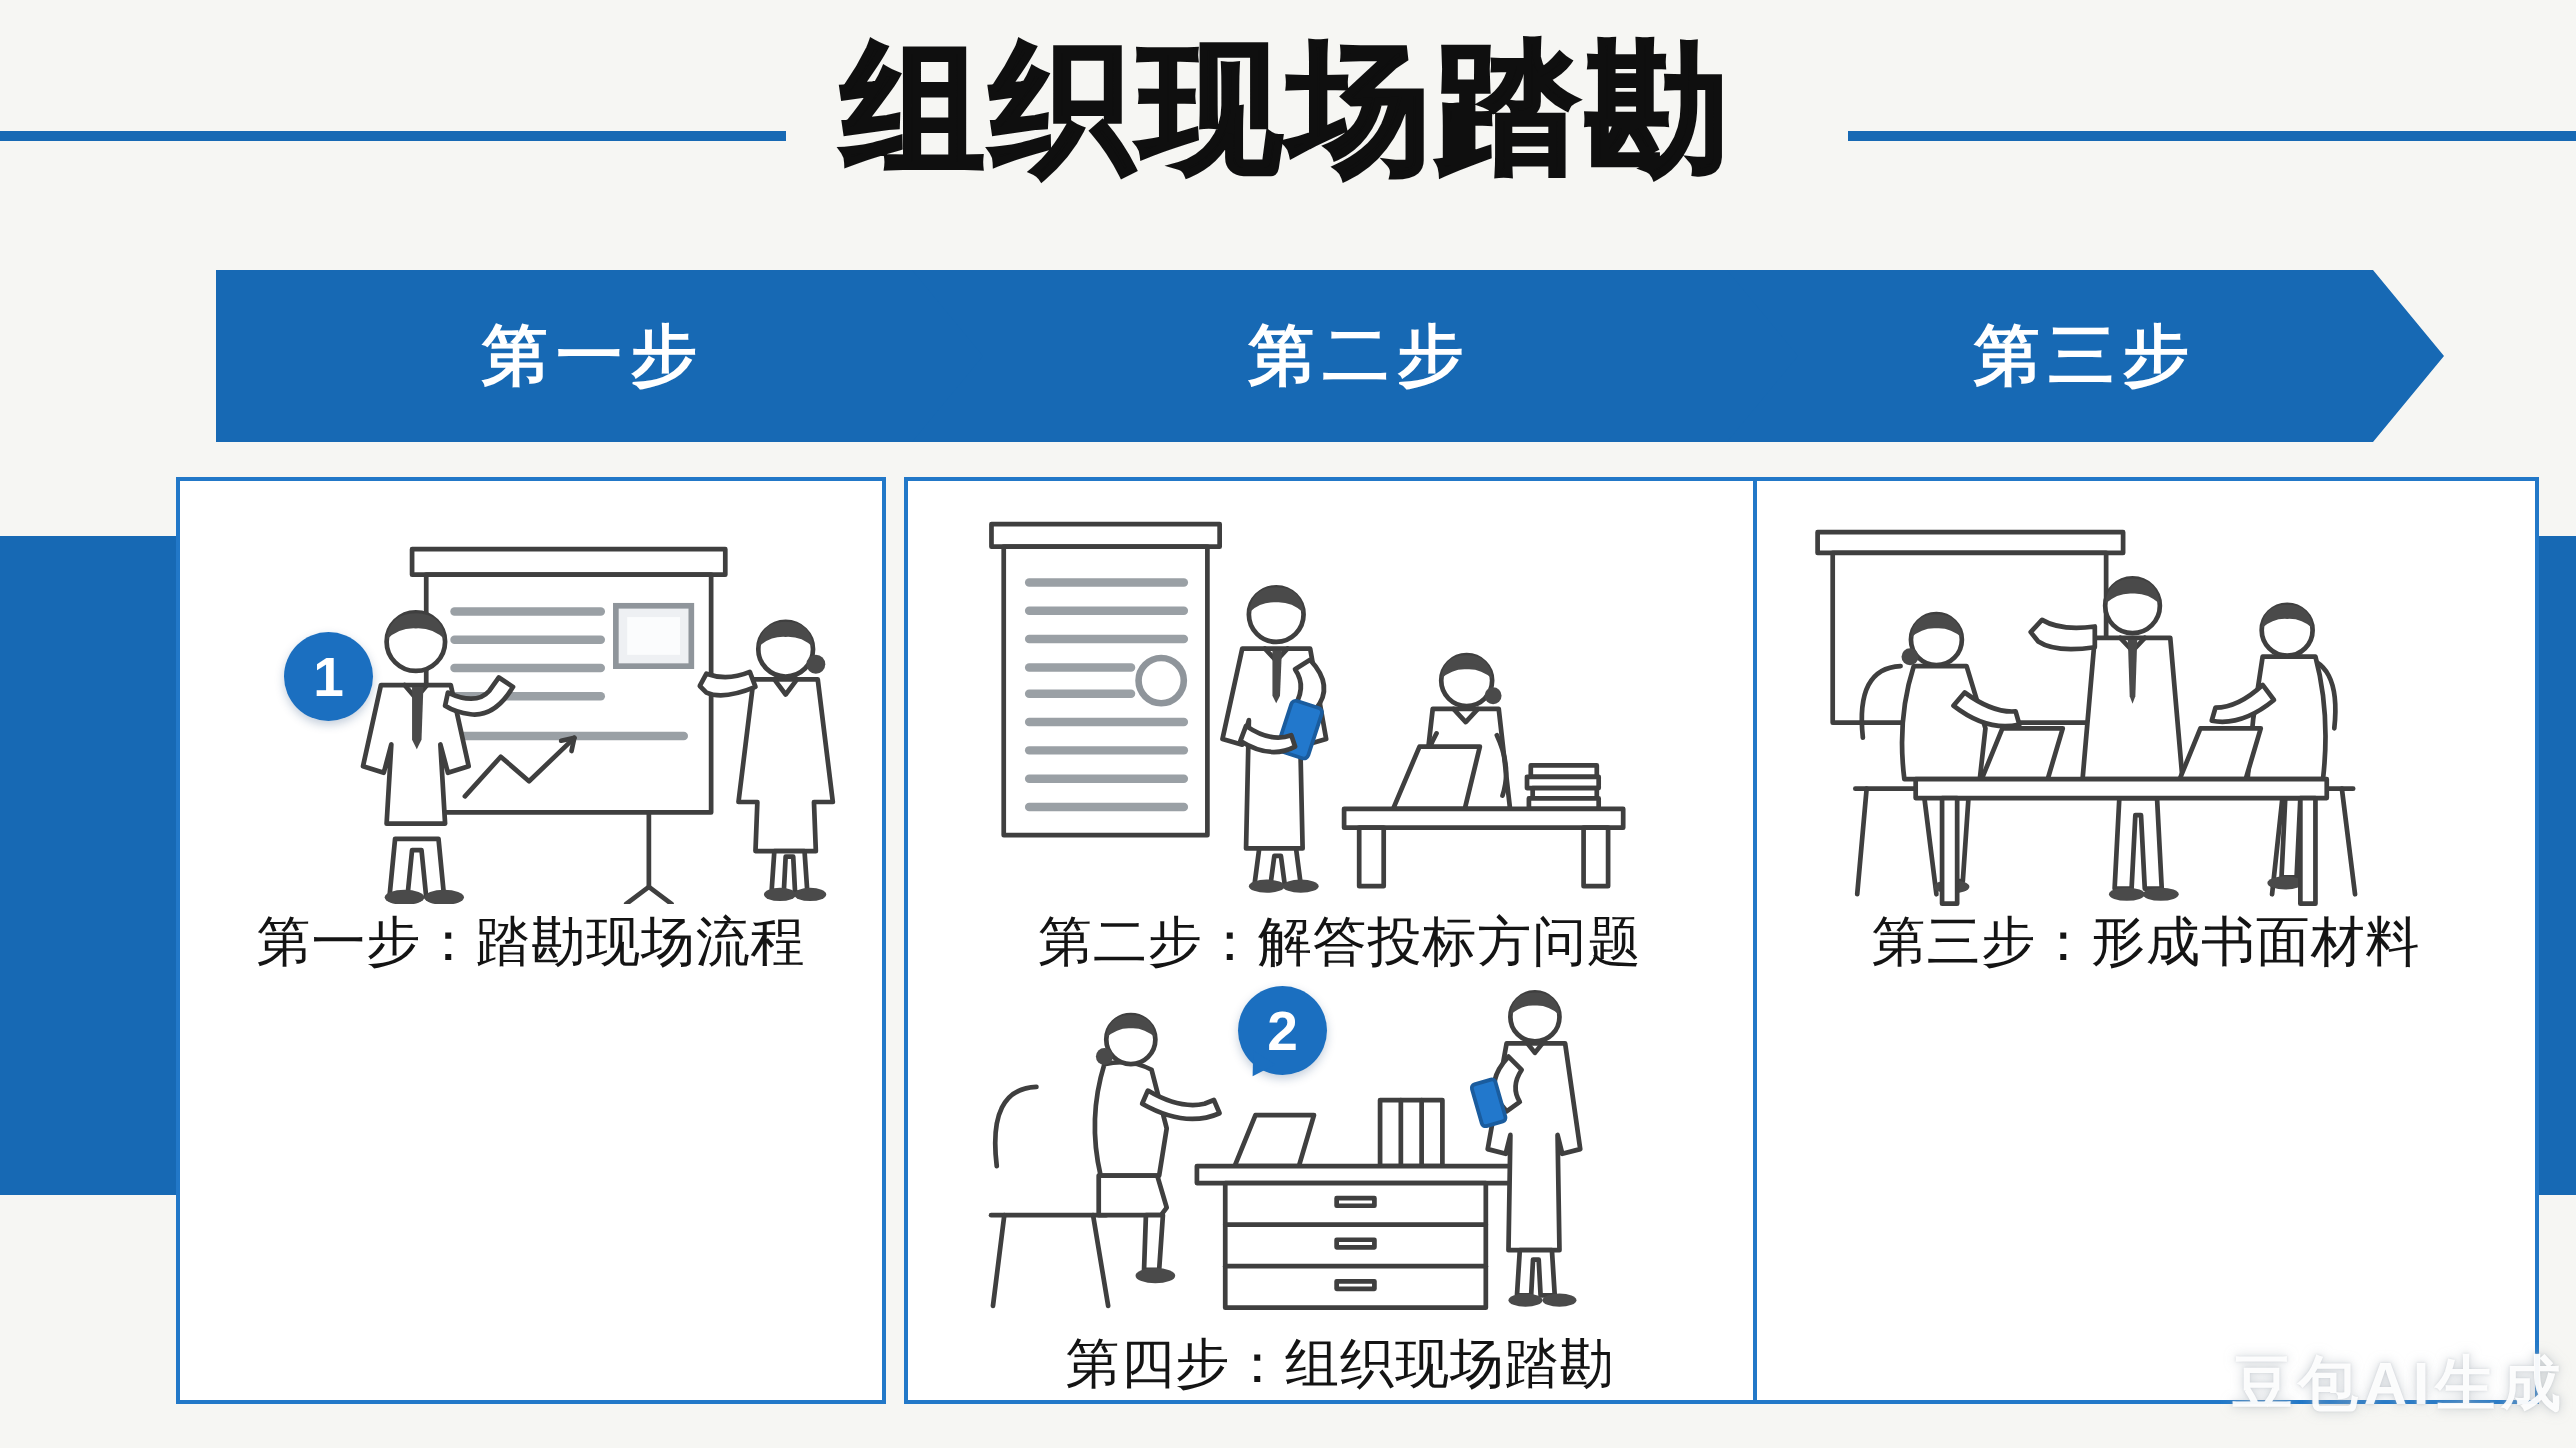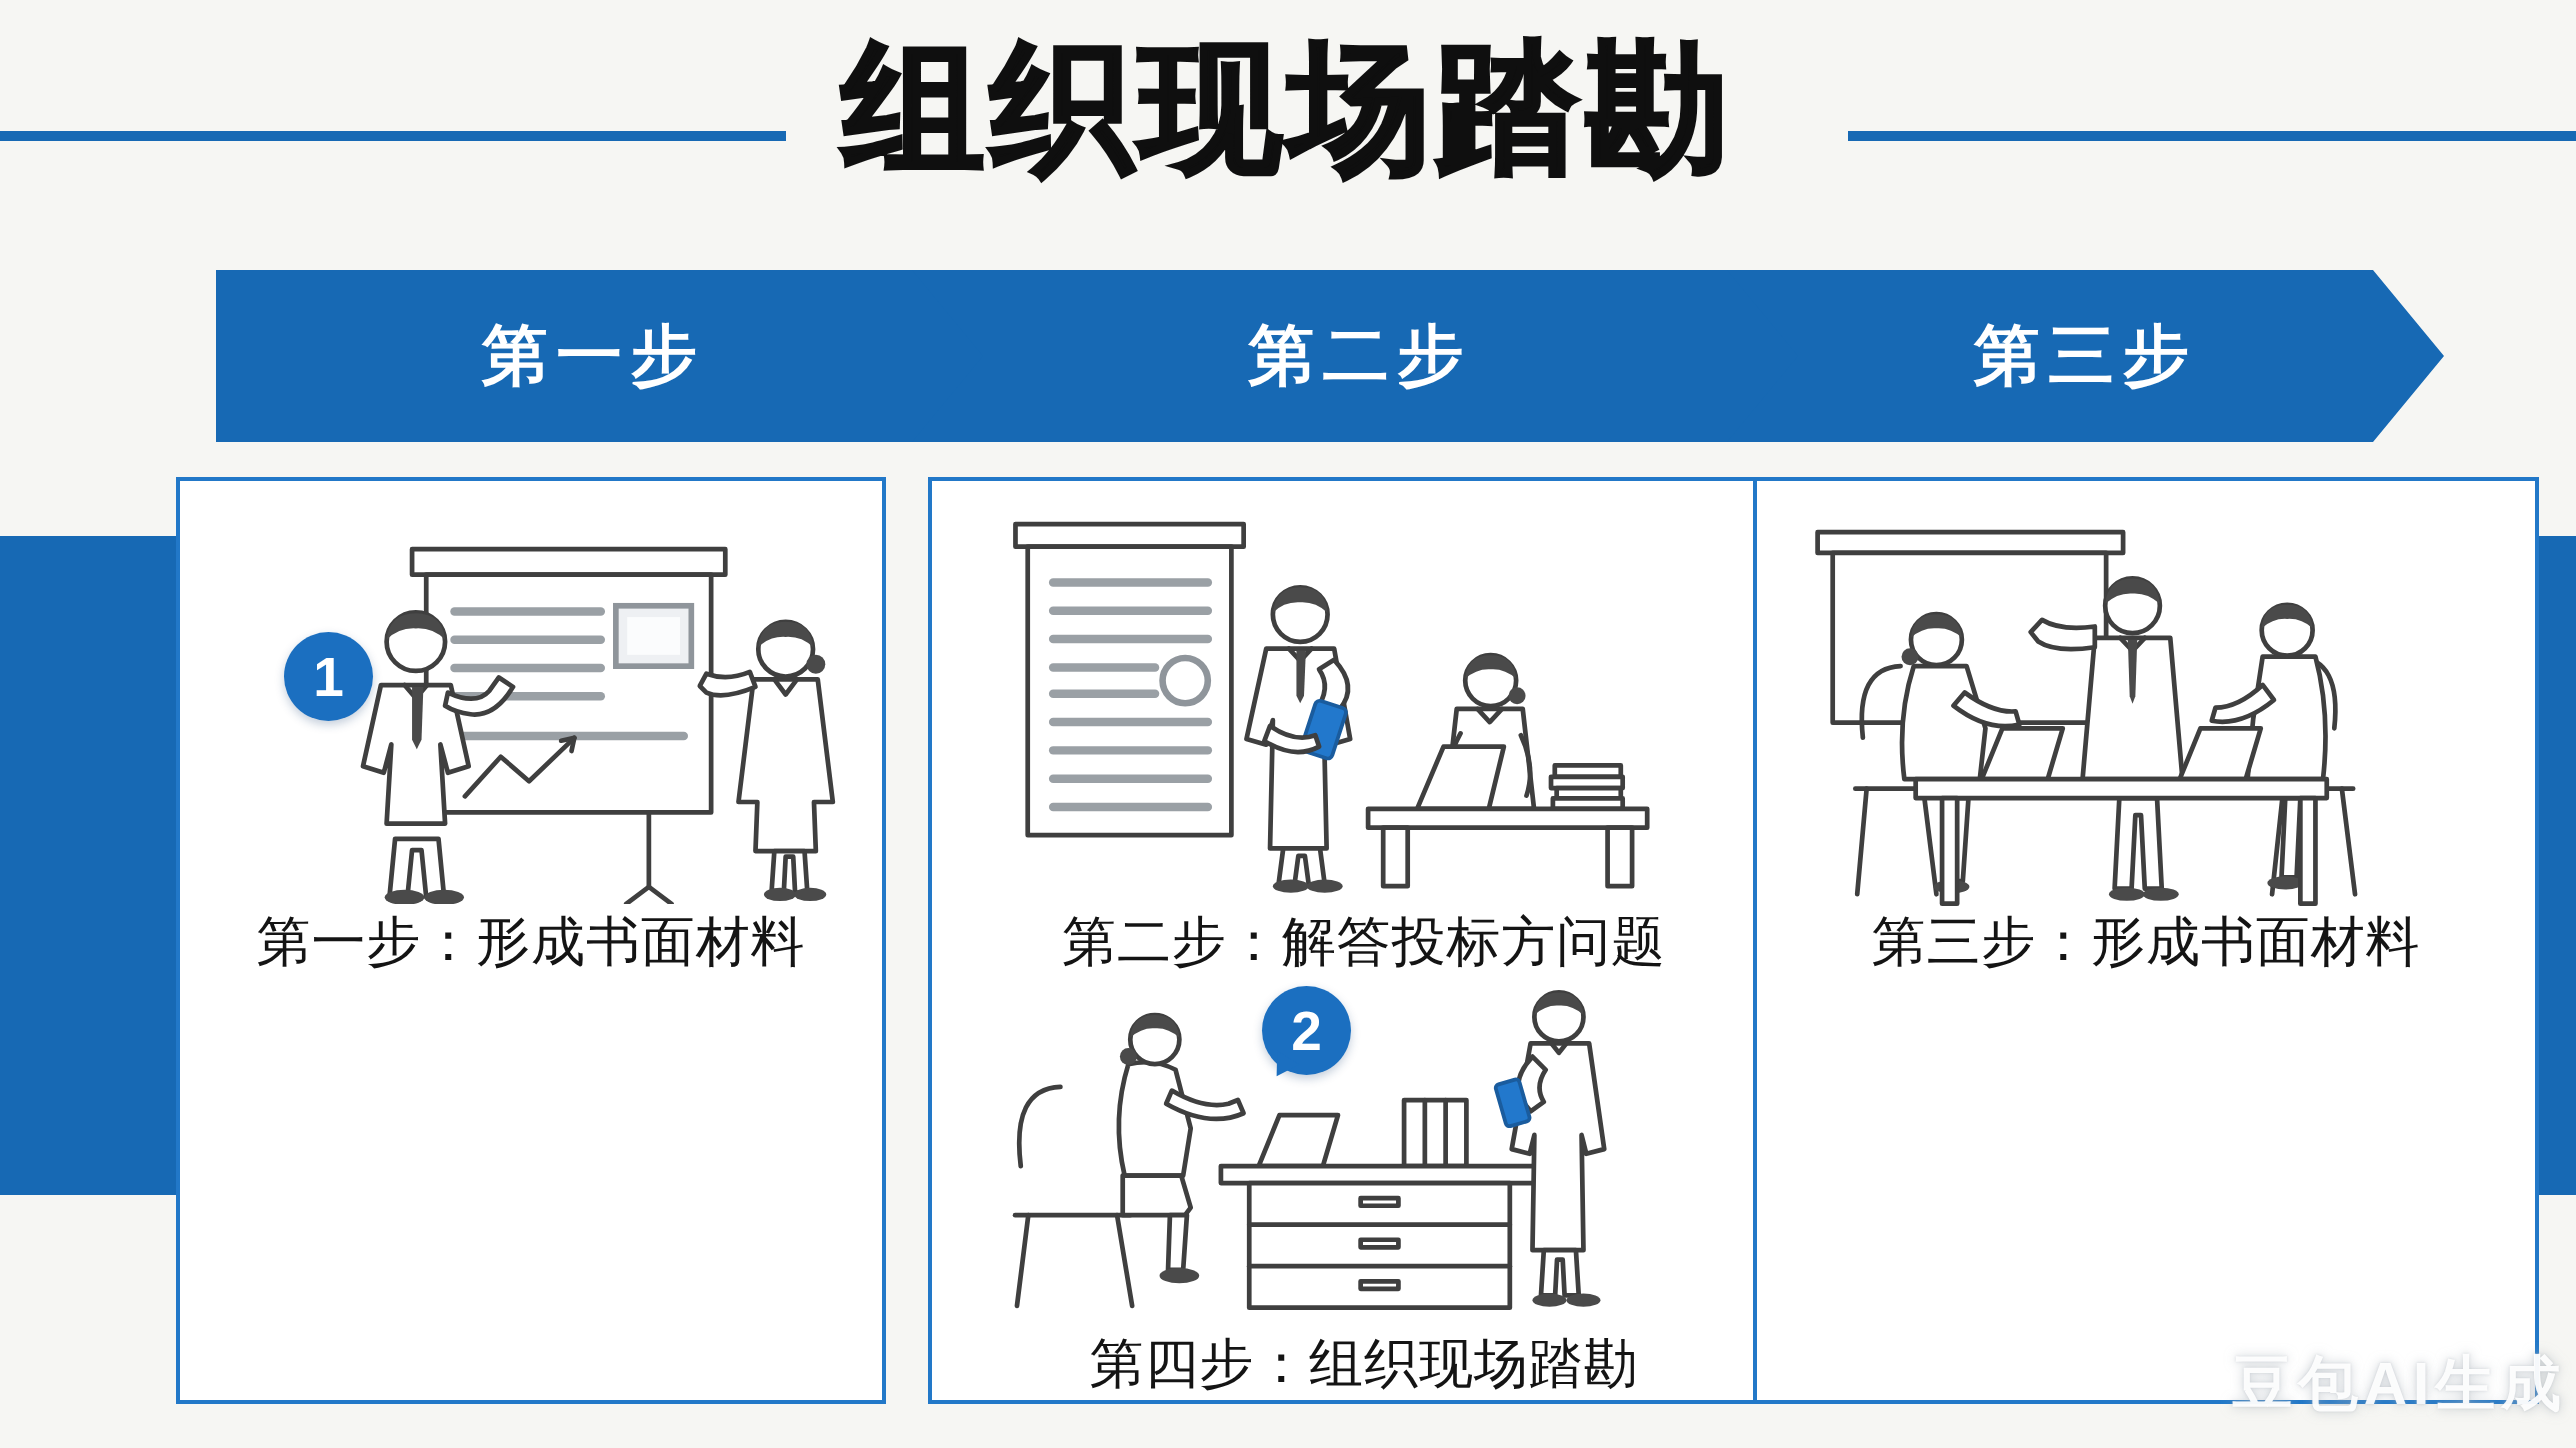--- a/index.html
+++ b/index.html
@@ -32,21 +32,21 @@
   
   .side-block{top:536px;height:659px;background:#1769b4;}
   .side-block.left{left:0;width:179px;}
   .side-block.right{left:2414px;width:162px;}
   
   .card{
     top:477px;height:927px;background:#fff;border:4.7px solid #2278c8;
     box-sizing:border-box;
   }
   .card.c1{left:176px;width:710px;}
-  .card.c2{left:928px;width:872px;}
+  .card.c2{left:904px;width:872px;}
   .card.c3{left:1753px;width:786px;}
   .card svg{position:absolute;left:0;}
   .caption{
     position:absolute;left:0;width:100%;text-align:center;
     font-size:54px;font-weight:500;color:#141414;letter-spacing:0.9px;white-space:nowrap;
   }
   .caption.mid{top:425px;}
   .caption.low{top:847px;}
   
   .badge{
@@ -126,21 +126,21 @@
       <circle class="ink fillw" cx="642" cy="140" r="29"></circle>
       <path class="hair" d="M613,138 q2,-27 29,-27 q27,0 29,27 q-12,-12 -29,-11 q-17,-1 -29,11 z"></path>
       <circle class="hair" cx="674" cy="156" r="10"></circle>
       <path class="ink" d="M630,172 l12,16 12,-16"></path>
       <path class="ink fillw" d="M630,354 l-3,44 h13 l2,-38 h8 l2,38 h13 l-3,-44 z"></path>
       <ellipse class="hair" cx="636" cy="400" rx="17" ry="7"></ellipse>
       <ellipse class="hair" cx="668" cy="400" rx="17" ry="7"></ellipse>
     </g>
   </svg>
   <div class="badge one">1</div>
-  <div class="caption mid">第一步：形成书面材料</div>
+  <div class="caption mid">第一步：踏勘现场流程</div>
 </div>
 
 <div class="abs card c2">
   <svg style="top:28px;" width="727" height="396" viewBox="0 0 770 420">
     <g>
       <rect class="ink fillw" x="88" y="16" width="242" height="24"></rect>
       <rect class="ink fillw" x="101" y="40" width="216" height="306"></rect>
       <line class="gray" x1="128" y1="78" x2="292" y2="78"></line>
       <line class="gray" x1="128" y1="108" x2="292" y2="108"></line>
       <line class="gray" x1="128" y1="138" x2="292" y2="138"></line>

